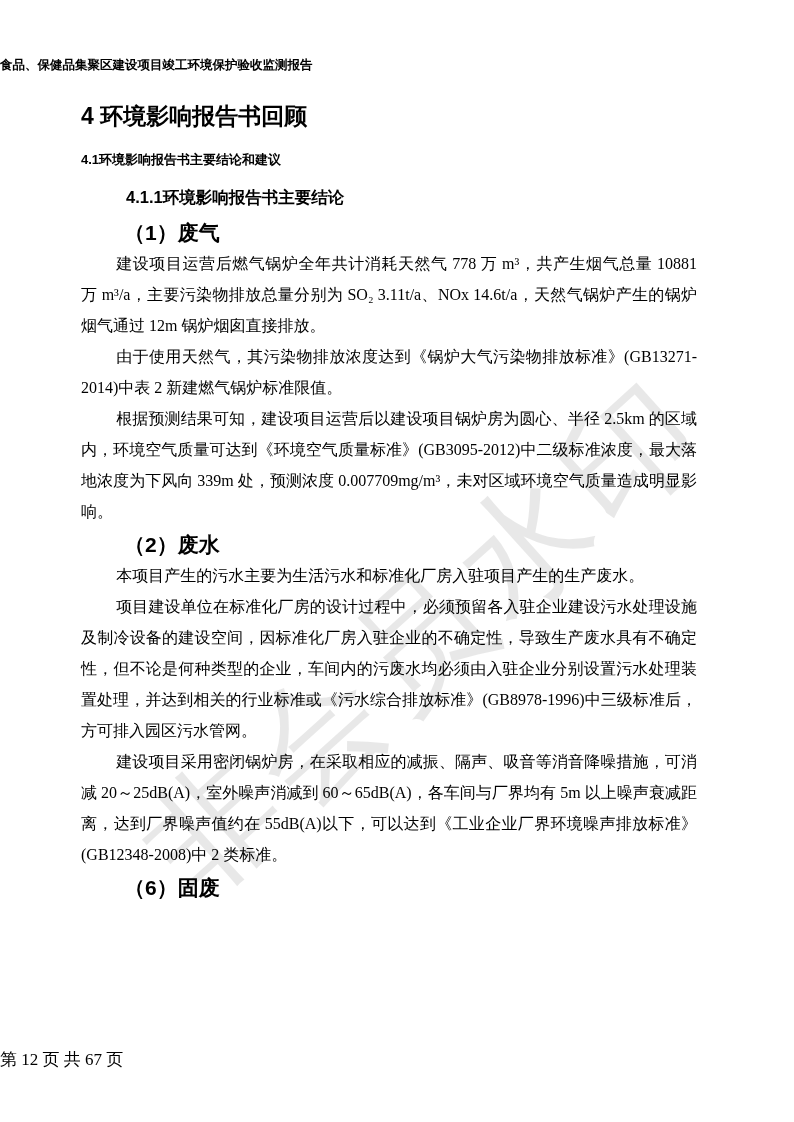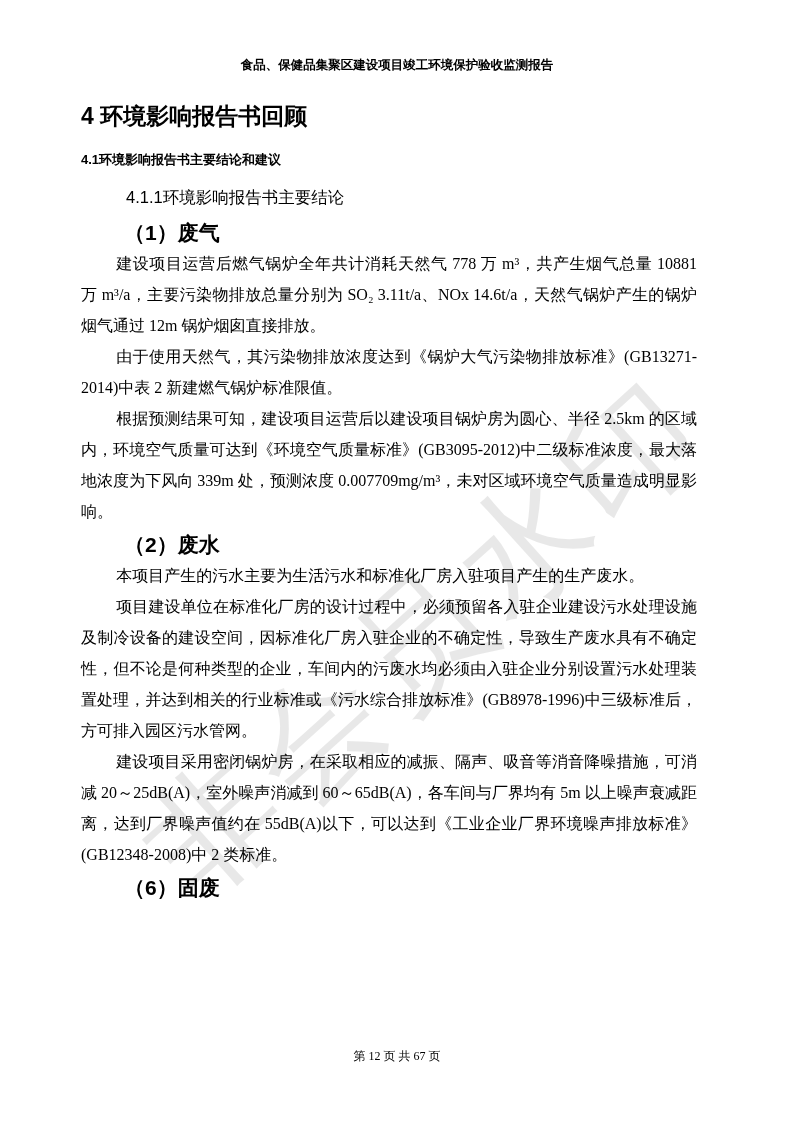--- a/index.html
+++ b/index.html
@@ -25,21 +25,21 @@
     white-space: nowrap;
     color: rgba(0, 0, 0, 0.09);
     z-index: 0;
     pointer-events: none;
   }
   .doc-header {
     position: absolute;
     top: 57px;
     left: 0;
     width: 100%;
-    text-align: center;
+    text-align: left;
     font-family: "Liberation Sans", sans-serif;
     font-weight: bold;
     font-size: 12.5px;
     z-index: 1;
   }
   .content {
     position: absolute;
     top: 96px;
     left: 81px;
     width: 616px;
@@ -54,21 +54,21 @@
   }
   .h2 {
     font-family: "Liberation Sans", sans-serif;
     font-weight: bold;
     font-size: 13px;
     line-height: 26px;
     margin-top: 15px;
   }
   .h3 {
     font-family: "Liberation Sans", sans-serif;
-    font-weight: normal;
+    font-weight: bold;
     font-size: 16.5px;
     line-height: 25px;
     margin-top: 12px;
     padding-left: 45px;
   }
   .sections { margin-top: 7px; }
   .sec-heading {
     font-family: "Liberation Sans", sans-serif;
     font-weight: bold;
     font-size: 21px;
@@ -80,22 +80,22 @@
     font-size: 16px;
     line-height: 31px;
     text-indent: 2.2em;
     text-align: justify;
   }
   .doc-footer {
     position: absolute;
     top: 1048px;
     left: 0;
     width: 100%;
-    text-align: center;
-    font-size: 12px;
+    text-align: left;
+    font-size: 17px;
     z-index: 1;
   }
 </style>
 </head>
 <body>
 
 <div class="page">
   <div class="watermark">非会员水印</div>
 
   <div class="doc-header">食品、保健品集聚区建设项目竣工环境保护验收监测报告</div>

